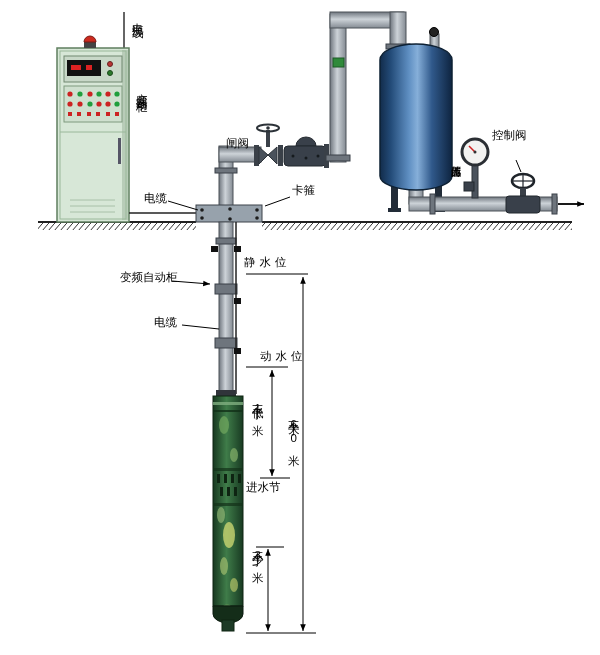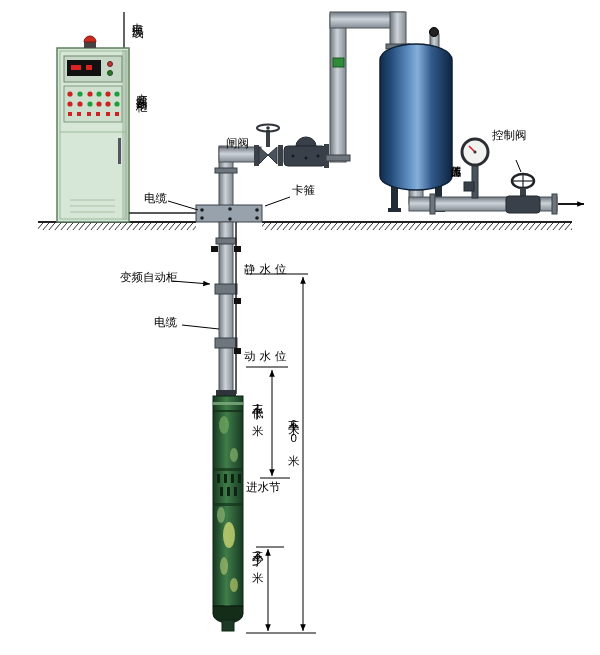--- a/index.html
+++ b/index.html
@@ -251,23 +251,23 @@
     <line x1="516" y1="160" x2="521" y2="172" stroke="#000"></line>
   </g>
 </svg>
 
 <div class="lbl v" style="left:130px;top:14px">电源线</div>
 <div class="lbl v" style="left:134px;top:84px">变频自动柜</div>
 <div class="lbl" style="left:226px;top:137px">闸阀</div>
 <div class="lbl" style="left:292px;top:184px">卡箍</div>
 <div class="lbl" style="left:144px;top:192px">电缆</div>
 <div class="lbl" style="left:120px;top:271px">变频自动柜</div>
-<div class="lbl sp" style="left:244px;top:263px">静水位</div>
+<div class="lbl sp" style="left:244px;top:256px">静水位</div>
 <div class="lbl" style="left:154px;top:316px">电缆</div>
-<div class="lbl sp" style="left:244px;top:350px">动水位</div>
+<div class="lbl sp" style="left:260px;top:350px">动水位</div>
 <div class="lbl v" style="left:250px;top:396px">不低于1米</div>
 <div class="lbl" style="left:246px;top:481px">进水节</div>
 <div class="lbl v" style="left:250px;top:543px">不少于3米</div>
 <div class="lbl v" style="left:286px;top:412px">不大于60米</div>
 <div class="lbl" style="left:492px;top:129px">控制阀</div>
 <div class="lbl v" style="left:450px;top:158px;font-size:10.5px;letter-spacing:0">压力传感器</div>
 
 </div>
 
 </body></html>

